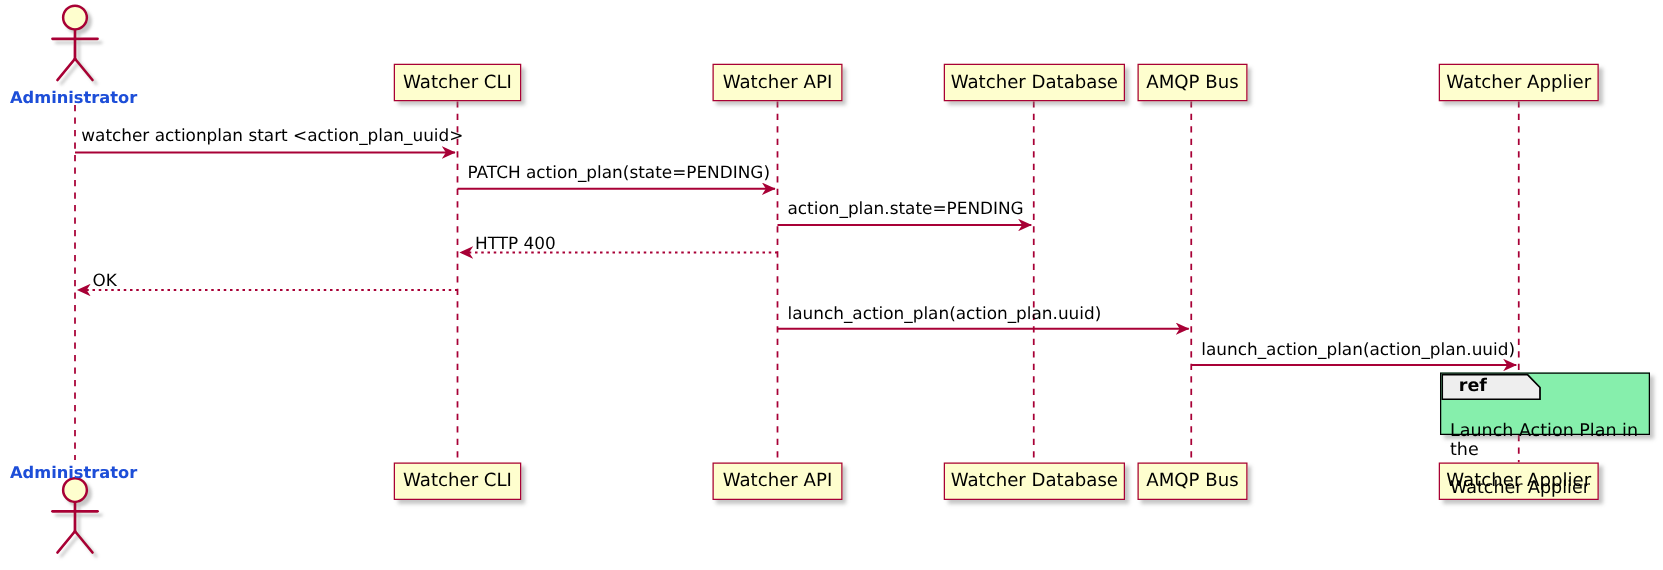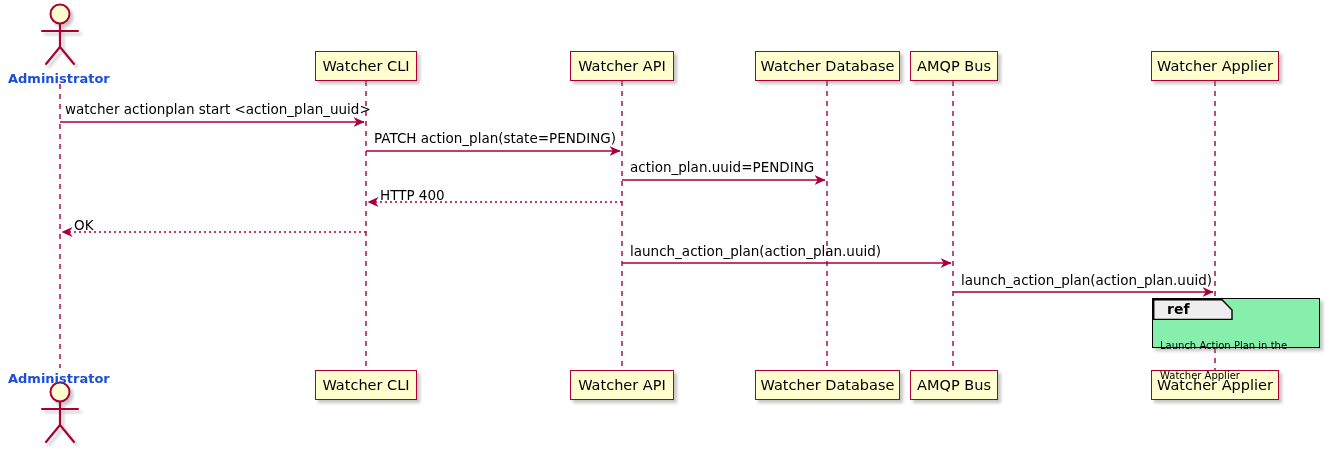--- a/index.html
+++ b/index.html
@@ -61,21 +61,21 @@
   .ref-tab-text{
     position:absolute;
     font-weight:bold;
     font-size:14px;
     left:14px;top:3px;
     line-height:1;
   }
   .ref-body{
     position:absolute;
     left:7px;top:24px;
-    font-size:10px;
+    font-size:14px;
     line-height:15px;
     color:#000;
     white-space:pre-line;
   }
 </style>
 </head>
 <body>
 
 <div id="canvas">
 
@@ -163,21 +163,21 @@
   </div>
   <div class="pbox" style="left:1151px;top:370px;width:128px;height:30px;">
     <span>Watcher Applier</span>
   </div>
 
   <div class="actor-label" style="left:8px;top:71px;">Administrator</div>
   <div class="actor-label" style="left:8px;top:371px;">Administrator</div>
 
   <div class="msg-label" style="left:374px;top:132px;">PATCH action_plan(state=PENDING)</div>
   <div class="msg-label" style="left:65px;top:103px;">watcher actionplan start &lt;action_plan_uuid&gt;</div>
-  <div class="msg-label" style="left:630px;top:161px;">action_plan.uuid=PENDING</div>
+  <div class="msg-label" style="left:630px;top:161px;">action_plan.state=PENDING</div>
   <div class="msg-label" style="left:380px;top:189px;">HTTP 400</div>
   <div class="msg-label" style="left:74px;top:219px;">OK</div>
   <div class="msg-label" style="left:630px;top:245px;">launch_action_plan(action_plan.uuid)</div>
   <div class="msg-label" style="left:961px;top:274px;">launch_action_plan(action_plan.uuid)</div>
 
   <div class="ref-box" style="left:1152px;top:298px;width:168px;height:50px;">
     <svg class="ref-tab" width="80" height="22">
       <path d="M0.75,0.75 L69,0.75 L79,11 L79,20.5 L0.75,20.5 Z" fill="#EEEEEE" stroke="#000000" stroke-width="1.4"></path>
     </svg>
     <div class="ref-tab-text">ref</div>

